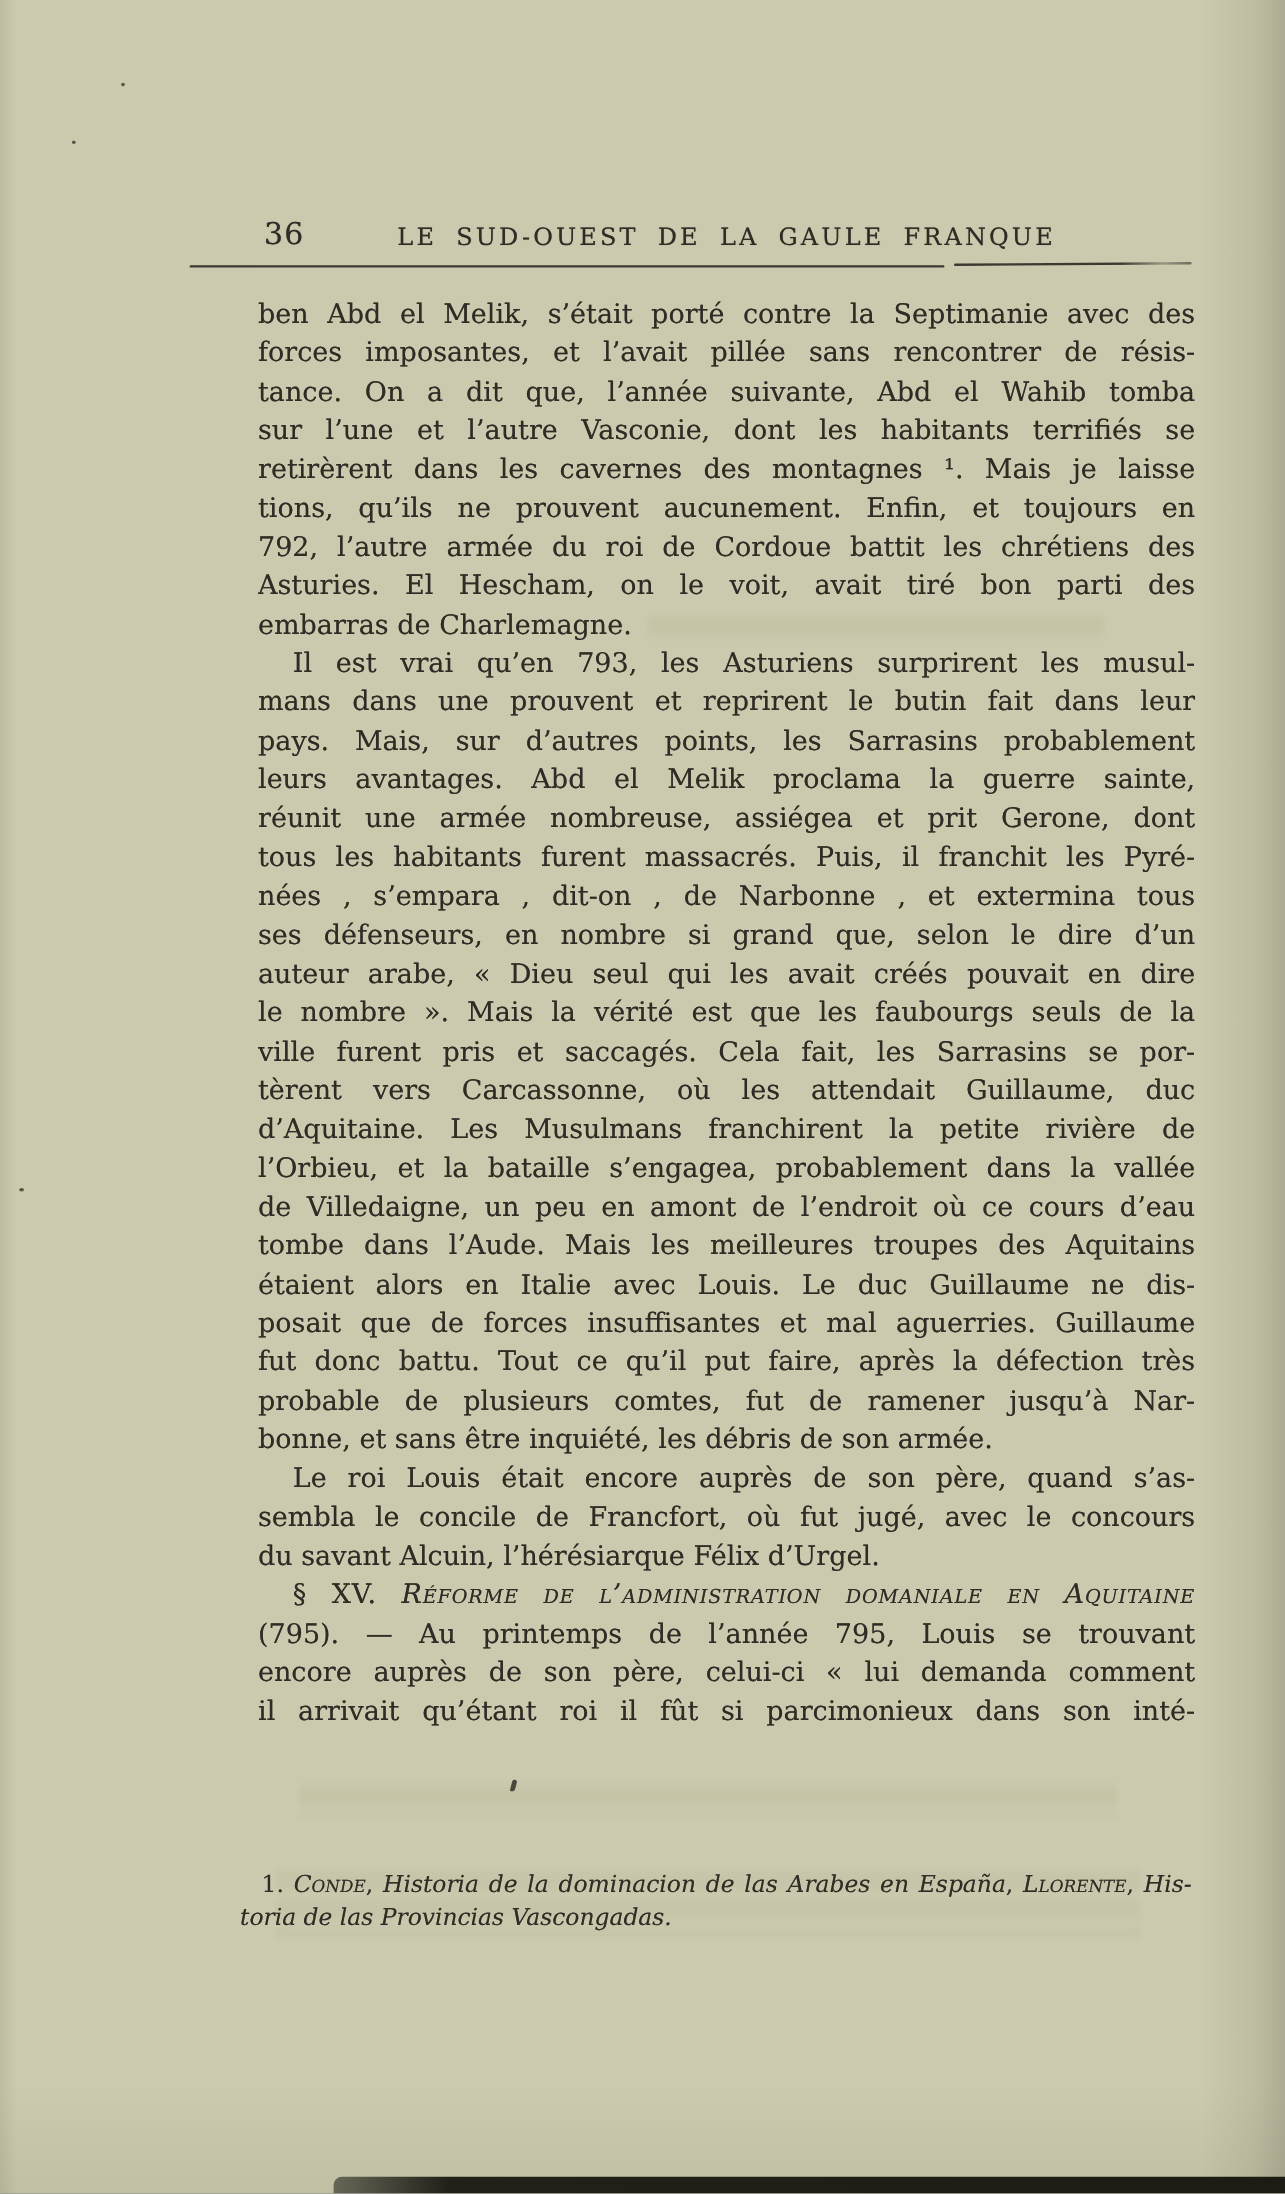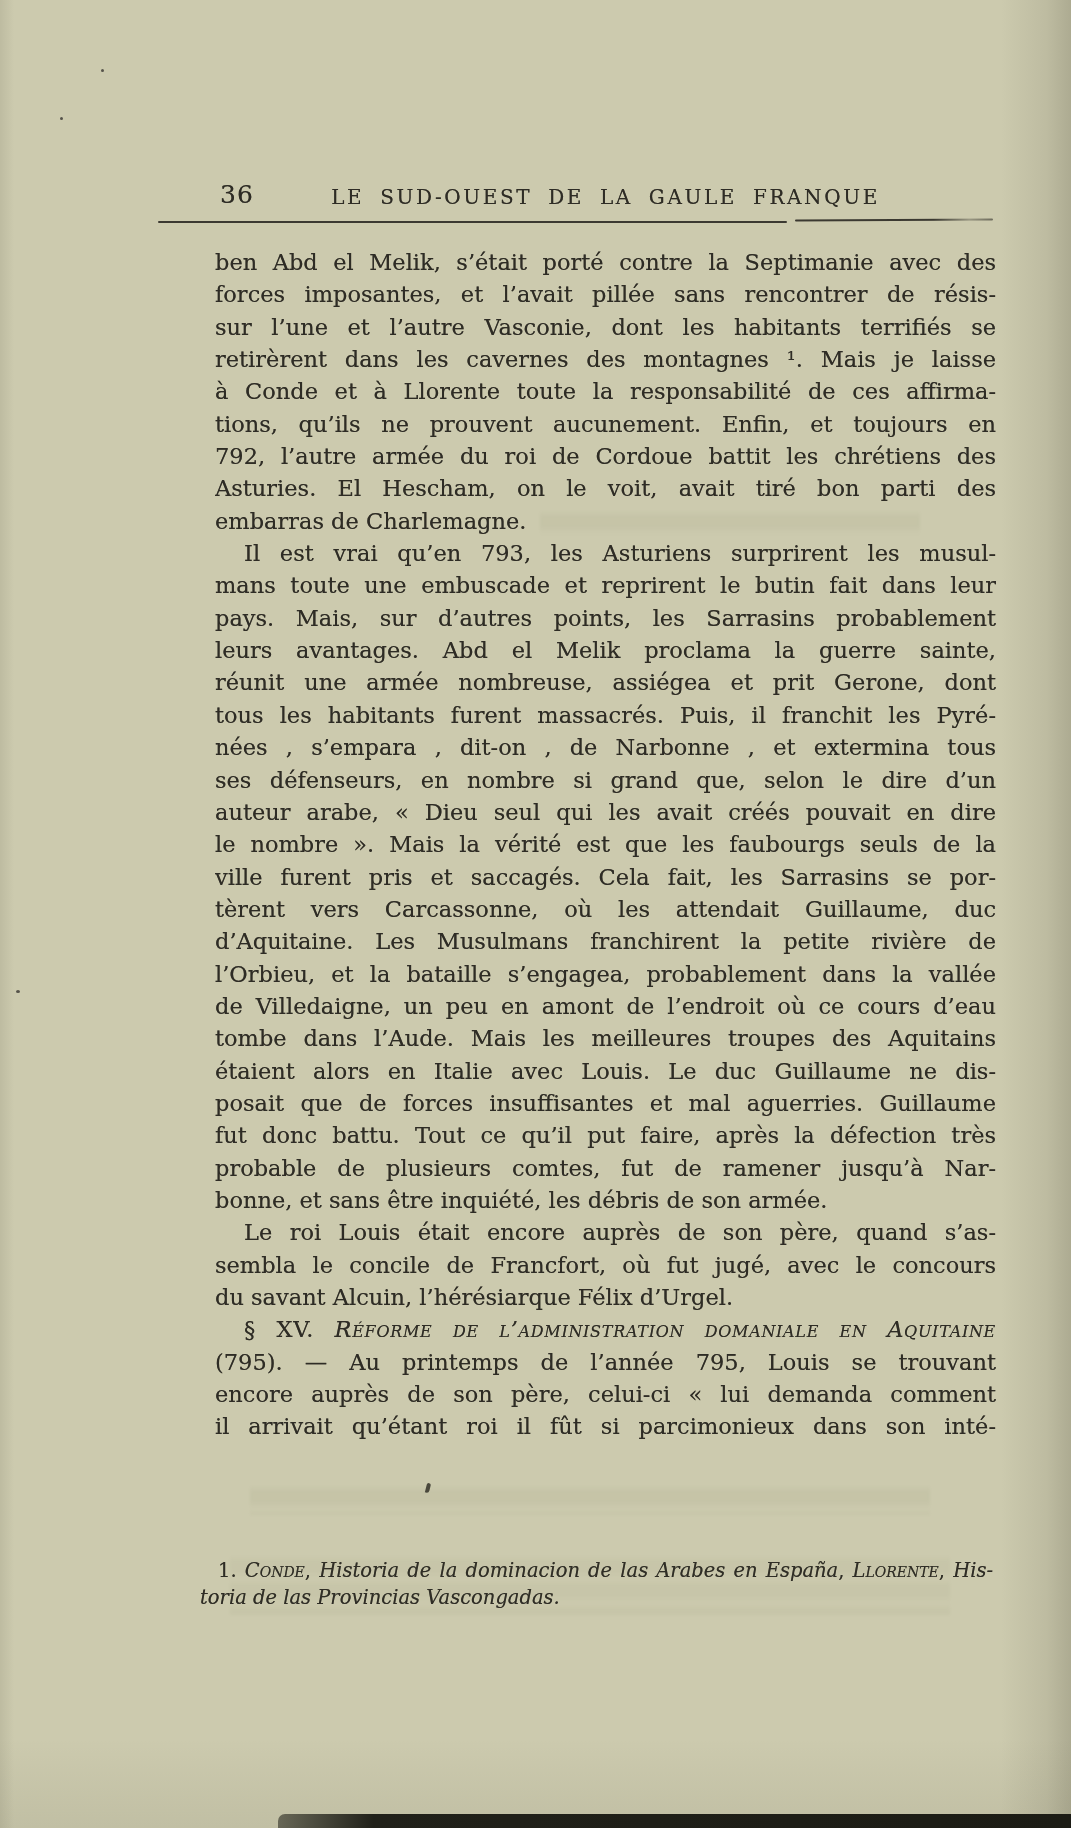--- a/index.html
+++ b/index.html
@@ -106,29 +106,29 @@
   <div class="pagenum">36</div>
 
   <div class="running-head">LE SUD-OUEST DE LA GAULE FRANQUE</div>
 
   <div class="rule-a"></div>
   <div class="rule-b"></div>
 
   <div class="body-text">
       <div class="line">ben Abd el Melik, s’était porté contre la Septimanie avec des</div>
       <div class="line">forces imposantes, et l’avait pillée sans rencontrer de résis-</div>
+      <div class="line">tance. On a dit que, l’année suivante, Abd el Wahib tomba</div>
       <div class="line">sur l’une et l’autre Vasconie, dont les habitants terrifiés se</div>
       <div class="line">retirèrent dans les cavernes des montagnes ¹. Mais je laisse</div>
-      <div class="line">à Conde et à Llorente toute la responsabilité de ces affirma-</div>
       <div class="line">tions, qu’ils ne prouvent aucunement. Enfin, et toujours en</div>
       <div class="line">792, l’autre armée du roi de Cordoue battit les chrétiens des</div>
       <div class="line">Asturies. El Hescham, on le voit, avait tiré bon parti des</div>
       <div class="line endline">embarras de Charlemagne.</div>
       <div class="line indent">Il est vrai qu’en 793, les Asturiens surprirent les musul-</div>
-      <div class="line">mans toute une embuscade et reprirent le butin fait dans leur</div>
+      <div class="line">mans dans une prouvent et reprirent le butin fait dans leur</div>
       <div class="line">pays. Mais, sur d’autres points, les Sarrasins probablement</div>
       <div class="line">leurs avantages. Abd el Melik proclama la guerre sainte,</div>
       <div class="line">réunit une armée nombreuse, assiégea et prit Gerone, dont</div>
       <div class="line">tous les habitants furent massacrés. Puis, il franchit les Pyré-</div>
       <div class="line">nées , s’empara , dit-on , de Narbonne , et extermina tous</div>
       <div class="line">ses défenseurs, en nombre si grand que, selon le dire d’un</div>
       <div class="line">auteur arabe, « Dieu seul qui les avait créés pouvait en dire</div>
       <div class="line">le nombre ». Mais la vérité est que les faubourgs seuls de la</div>
       <div class="line">ville furent pris et saccagés. Cela fait, les Sarrasins se por-</div>
       <div class="line">tèrent vers Carcassonne, où les attendait Guillaume, duc</div>

